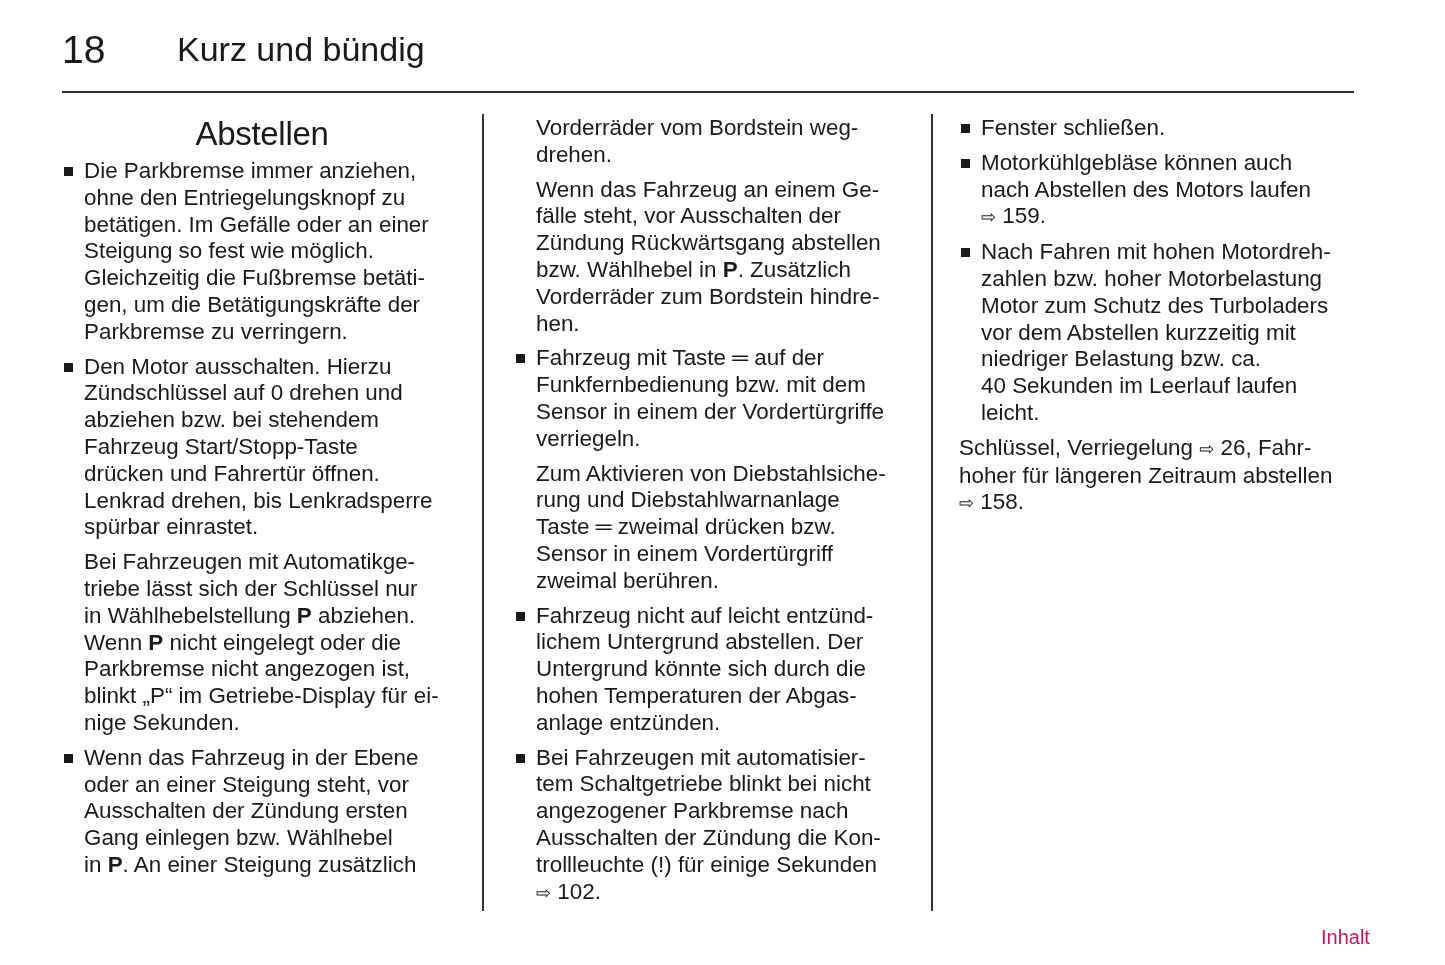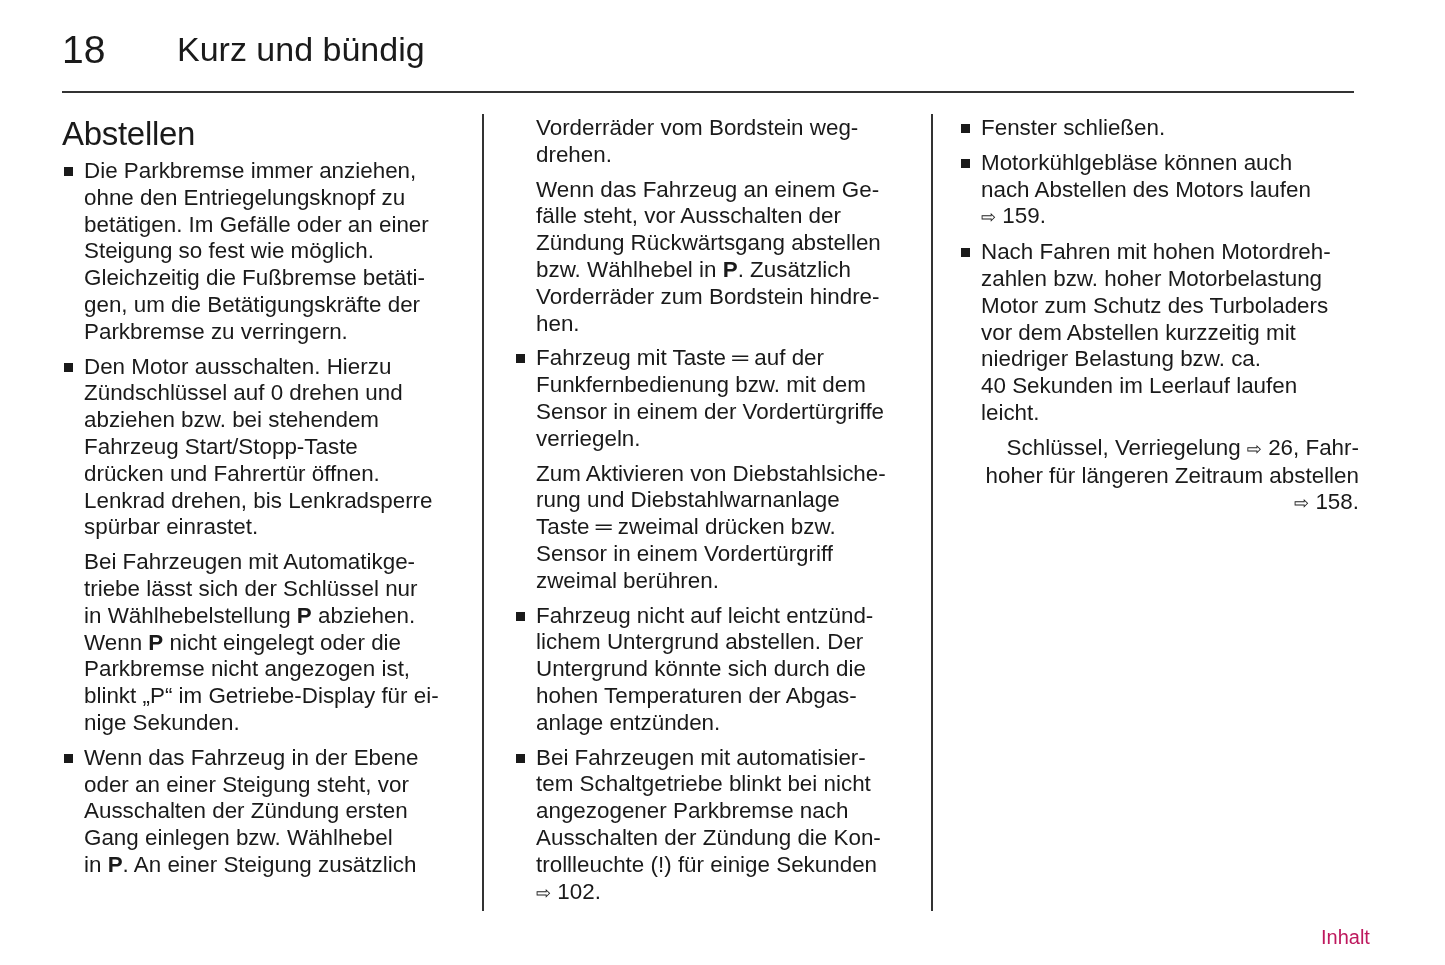--- a/index.html
+++ b/index.html
@@ -8,24 +8,24 @@
   .page-num { position:absolute; left:62px; top:28px; font-size:39px; }
   .page-title { position:absolute; left:177px; top:30px; font-size:34px; }
   .header-rule { position:absolute; left:62px; top:91px; width:1292px; height:2px; background:#333; }
   .col { position:absolute; top:114px; font-size:22.4px; line-height:26.8px; }
   .col1 { left:62px; width:400px; }
   .col2 { left:514px; width:400px; top:115px; }
   .col3 { left:959px; width:400px; top:115px; }
   .divider { position:absolute; top:114px; width:1.5px; height:797px; background:#333; }
   .div1 { left:482px; }
   .div2 { left:931px; }
-  h2.section-title { font-size:33px; font-weight:normal; margin:0 0 4px 0; line-height:40px; letter-spacing:-0.3px; }
+  h2.section-title { font-size:33px; font-weight:normal; margin:0 0 4px 0; line-height:40px; letter-spacing:-0.3px;text-align:center; }
   .item { position:relative; padding-left:22px; margin:0 0 8px 0; }
   .item .bullet { position:absolute; left:2px; top:9px; width:9px; height:9px; background:#1a1a1a; }
-  .para { margin:0 0 8px 0;text-align:right; }
+  .para { margin:0 0 8px 0; }
   .sub { padding-left:22px; margin:0 0 8px 0; }
   .line { display:block; white-space:nowrap; }
   b { font-weight:bold; }
   .arrow { font-size:18px; display:inline-block; }
   .footer { position:absolute; left:1321px; top:926px; font-size:20px; color:#be185d; }
 </style>
 </head>
 <body>
 
 <div class="page-num">18</div>

